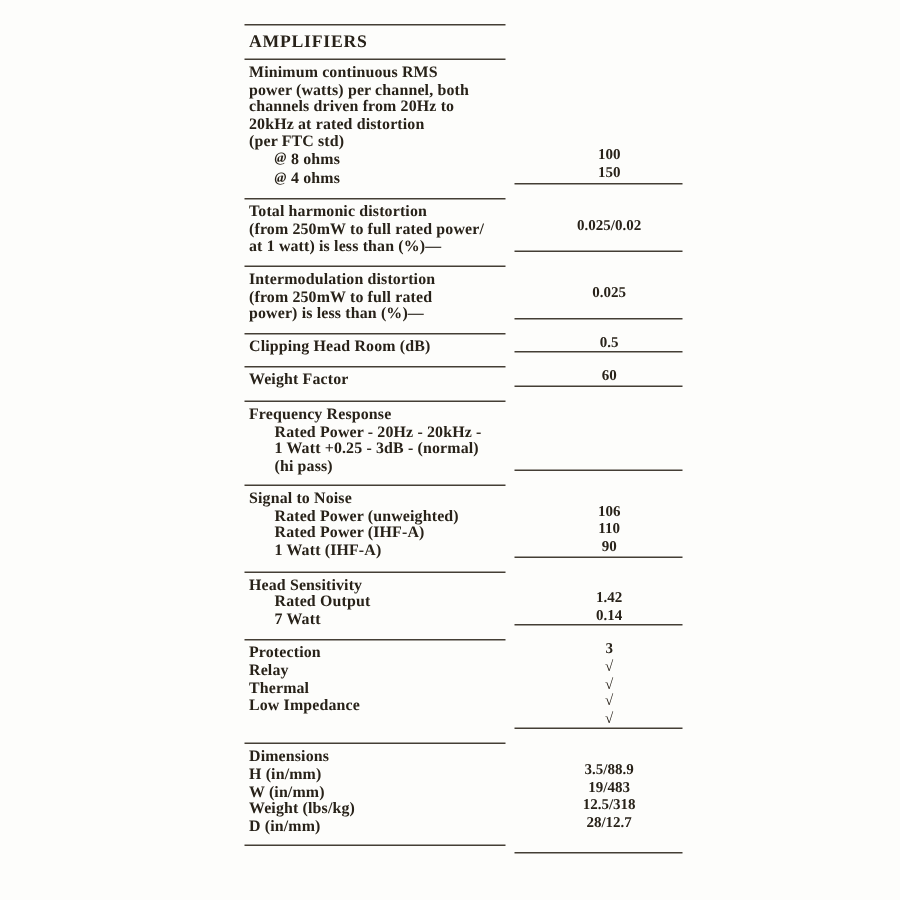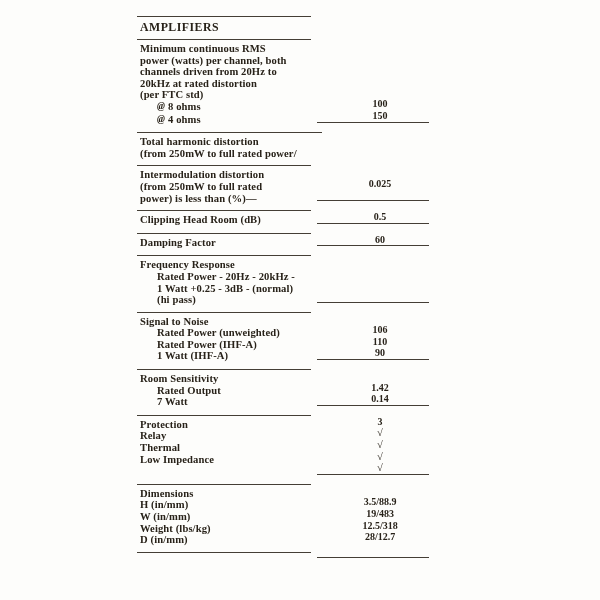--- a/index.html
+++ b/index.html
@@ -6,21 +6,21 @@
   .page{
     position:relative;
     width:600px;height:600px;
     background:var(--paper,#fdfdfb);
     font-family:"Liberation Serif","DejaVu Serif",serif;
     color:var(--ink,#282219);
     overflow:hidden;
   }
   .doc{
     position:absolute;
-    left:137px; top:16px;
+    left:163px; top:16px;
     width:292px;
   }
   .sec{display:flex;gap:6px;align-items:stretch;}
   .left{
     width:182px;
     border-top:1.6px solid var(--rule,#443e35);
     padding:3px 0 6px 3px;
     font-size:10.6px;line-height:11.6px;
     font-weight:600;
     letter-spacing:0.1px;
@@ -83,20 +83,25 @@
           <div class="val">&nbsp;</div>
           <div class="val">100</div>
           <div class="val">150</div>
         </div>
   </div>
 
   <div class="sec">
     <div class="left">
           <div class="line">Total harmonic distortion</div>
           <div class="line">(from 250mW to full rated power/</div>
+          <div class="line">at 1 watt) is less than (%)—</div>
+        </div>
+    <div class="right">
+          <div class="val">&nbsp;</div>
+          <div class="val">0.025/0.02</div>
         </div>
   </div>
 
   <div class="sec">
     <div class="left">
           <div class="line">Intermodulation distortion</div>
           <div class="line">(from 250mW to full rated</div>
           <div class="line">power) is less than (%)—</div>
         </div>
     <div class="right">
@@ -109,21 +114,21 @@
     <div class="left">
           <div class="line">Clipping Head Room (dB)</div>
         </div>
     <div class="right">
           <div class="val">0.5</div>
         </div>
   </div>
 
   <div class="sec">
     <div class="left">
-          <div class="line">Damping Factor</div>
+          <div class="line">Weight Factor</div>
         </div>
     <div class="right">
           <div class="val">60</div>
         </div>
   </div>
 
   <div class="sec">
     <div class="left">
           <div class="line">Frequency Response</div>
           <div class="line ind">Rated Power - 20Hz - 20kHz -</div>
@@ -143,21 +148,21 @@
     <div class="right">
           <div class="val">&nbsp;</div>
           <div class="val">106</div>
           <div class="val">110</div>
           <div class="val">90</div>
         </div>
   </div>
 
   <div class="sec">
     <div class="left">
-          <div class="line">Room Sensitivity</div>
+          <div class="line">Head Sensitivity</div>
           <div class="line ind">Rated Output</div>
           <div class="line ind">7 Watt</div>
         </div>
     <div class="right">
           <div class="val">&nbsp;</div>
           <div class="val">1.42</div>
           <div class="val">0.14</div>
         </div>
   </div>
 

